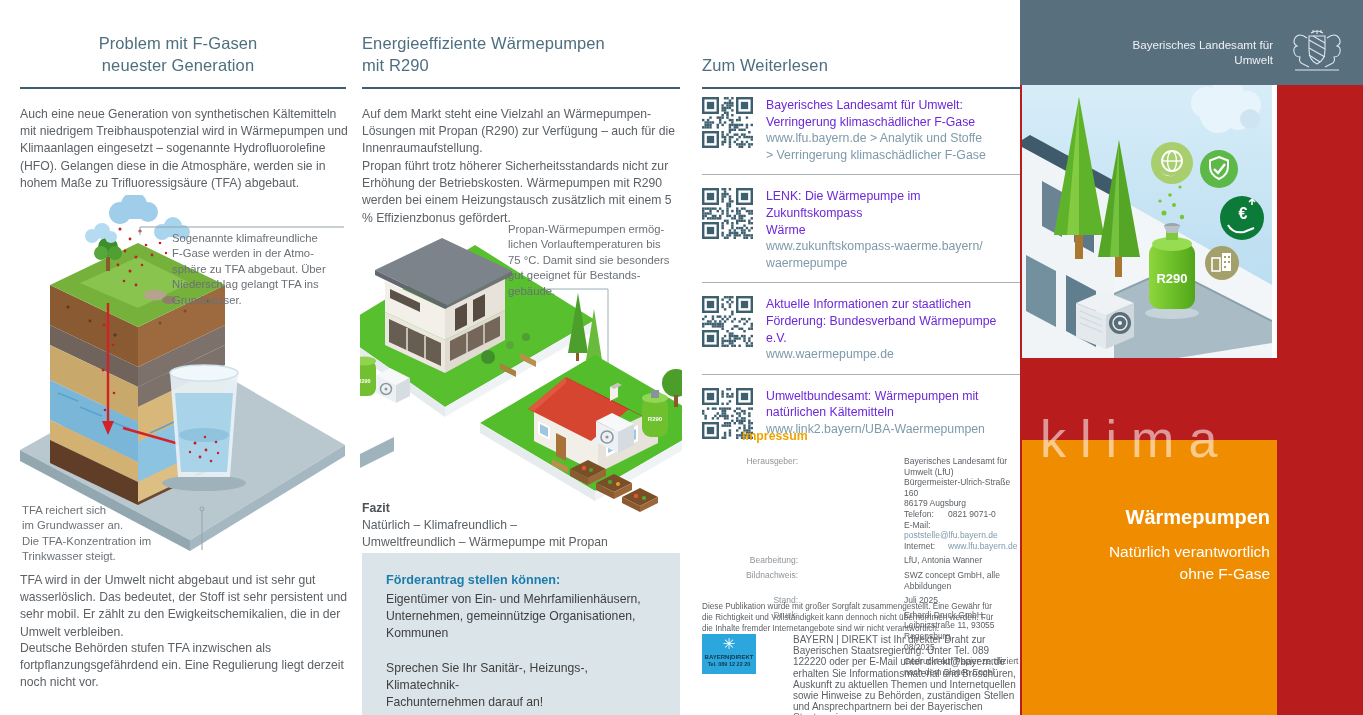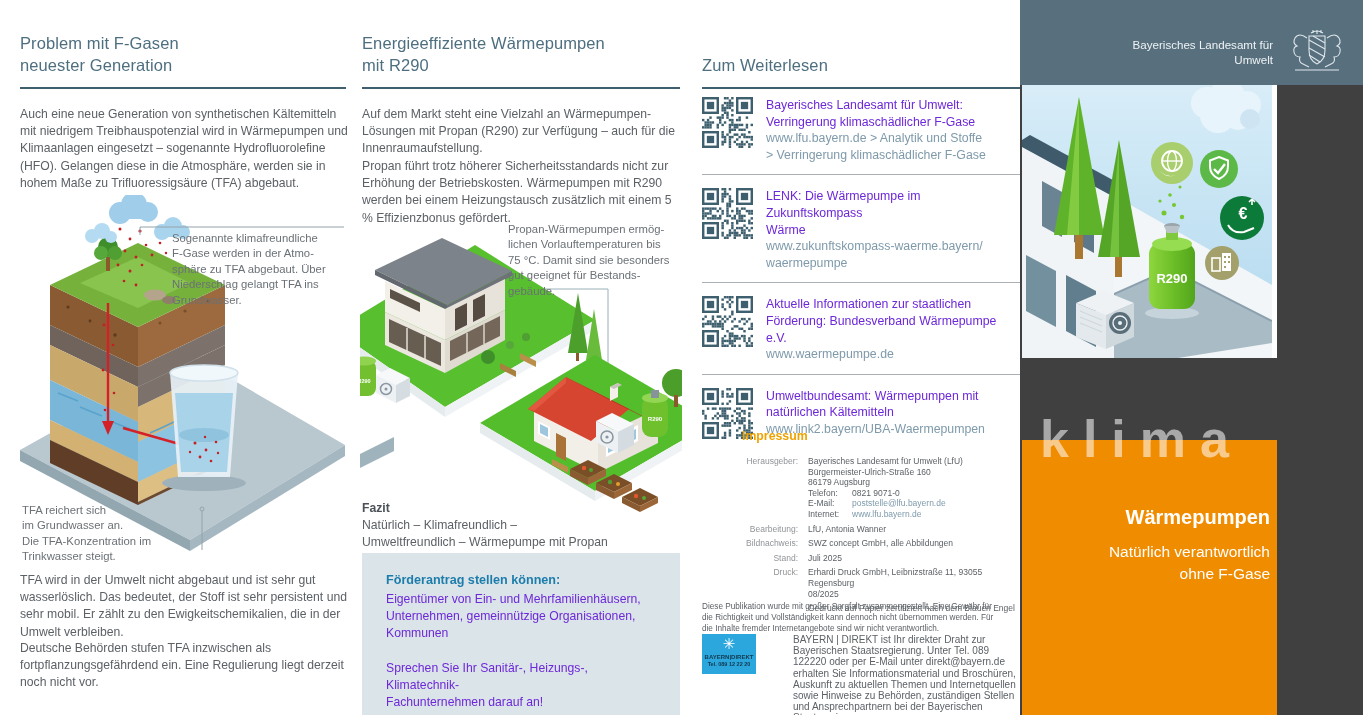--- a/index.html
+++ b/index.html
@@ -11,66 +11,66 @@
   .body-text{position:absolute;font-size:12.2px;line-height:17.2px;color:#5c6166;}
   .callout{position:absolute;font-size:11.3px;line-height:15.4px;color:#6b7176;}
   .illo{position:absolute;}
   
   .fazit{position:absolute;left:362px;top:500px;width:320px;font-size:12.2px;line-height:17px;color:#5c6166;}
   .fazit b{color:#4b5157;}
   
   .fund-box{position:absolute;left:362px;top:553px;width:318px;height:162px;background:#dbe4e9;
             box-sizing:border-box;padding:20px 18px 0 24px;}
   .fund-title{font-size:12.6px;font-weight:bold;color:#1c7dab;margin-bottom:4px;}
-  .fund-text{font-size:12.2px;line-height:17.2px;color:#6d28d9;}
+  .fund-text{font-size:12.2px;line-height:17.2px;color:#404040;}
   .fund-text + .fund-text{margin-top:17px;}
   
   .read-list{position:absolute;left:702px;top:97px;width:318px;}
   .read-item{display:flex;gap:13px;padding-bottom:11px;margin-bottom:13px;border-bottom:1px solid #aab0b4;}
   .read-item:last-child{border-bottom:none;}
   .qr{width:51px;height:51px;flex:0 0 51px;}
   .qr svg{width:51px;height:51px;display:block;}
   .read-desc{display:block;font-size:12.3px;line-height:16.6px;color:#6d28d9;white-space:pre-line;}
   .read-url{display:block;font-size:12.3px;line-height:16.6px;color:#7e9aab;white-space:pre-line;cursor:pointer;}
   
   .imp{position:absolute;left:702px;top:429px;width:318px;}
   .imp-title{font-size:12.3px;font-weight:bold;color:#efa300;margin:0 0 13px 40px;}
-  .imp-row{display:flex;font-size:8.5px;line-height:10.6px;color:#5c6166;margin-bottom:4px;}
+  .imp-row{display:flex;font-size:8.5px;line-height:10.6px;color:#5c6166;margin-bottom:4px;gap:48px;}
   .imp-label{flex:0 0 96px;width:96px;text-align:right;padding-right:10px;color:#909498;}
-  .imp-val{flex:1;}
+  .imp-val{flex:1;margin-left:48px;}
   .imp-pre{display:inline-block;width:44px;}
   .imp-link{color:#7e9aab;cursor:pointer;}
   .disc{position:absolute;left:702px;top:601px;width:302px;font-size:8.2px;line-height:11.2px;color:#5c6166;}
   .bd-wrap{position:absolute;left:702px;top:634px;width:318px;display:flex;gap:10px;}
   .bd-logo{flex:0 0 54px;width:54px;height:40px;background:#2ba7de;position:relative;text-align:center;}
   .bd-star{display:block;color:#ffffff;font-size:15px;line-height:20px;}
   .bd-l1{display:block;font-size:6px;line-height:6.5px;font-weight:bold;color:#12384e;}
   .bd-l2{display:block;font-size:5.5px;line-height:6px;font-weight:bold;color:#12384e;}
   .bd-text{font-size:10px;line-height:11.2px;color:#5c6166;width:252px;margin-left:27px;}
   
-  .cover{position:absolute;left:1020px;top:0;width:343px;height:715px;background:#404040;}
+  .cover{position:absolute;left:1020px;top:0;width:343px;height:715px;background:#b91c1c;}
   .cover-top{position:absolute;left:0;top:0;width:343px;height:85px;background:#586f7e;}
   .agency{position:absolute;top:37px;right:90px;text-align:right;font-size:11.6px;line-height:15px;
           color:#eef3f5;white-space:pre-line;}
   .crest{position:absolute;top:24px;right:14px;width:64px;height:52px;}
   .cover-illo{position:absolute;left:2px;top:85px;width:250px;height:273px;border-right:5px solid #ffffff;
               background:linear-gradient(#d8edf8,#b0d8ee);overflow:hidden;}
   .orange-box{position:absolute;left:2px;top:440px;width:255px;height:275px;background:#f08c00;}
-  .brand{position:absolute;left:20px;top:410px;font-size:52px;line-height:58px;font-weight:bold;
+  .brand{position:absolute;left:20px;top:410px;font-size:52px;line-height:58px;font-weight:normal;
          letter-spacing:14px;color:rgba(255,255,255,0.55);}
   .cover-title{position:absolute;top:506px;right:93px;font-size:20px;font-weight:bold;color:#ffffff;text-align:right;}
   .cover-sub{position:absolute;top:541px;right:93px;font-size:15.5px;line-height:22px;color:#ffffff;
              text-align:right;white-space:pre-line;}
 </style>
 </head>
 <body>
 
 <div class="page">
 
-  <div class="h1 pre" style="left:20px;top:33px;width:330px;">Problem mit F-Gasen
+  <div class="h1 pre" style="left:13px;top:33px;width:330px;text-align:center;">Problem mit F-Gasen
 neuester Generation</div>
   <div class="rule" style="left:20px;top:87px;width:326px;"></div>
   <div class="body-text" style="left:20px;top:106px;width:330px;">Auch eine neue Generation von synthetischen Kältemitteln mit niedrigem Treibhauspotenzial wird in Wärmepumpen und Klimaanlagen eingesetzt – sogenannte Hydrofluorolefine (HFO). Gelangen diese in die Atmosphäre, werden sie in hohem Maße zu Trifluoressigsäure (TFA) abgebaut.</div>
 
   <svg class="illo" style="left:20px;top:195px;" width="326" height="365" viewBox="0 0 326 365">
 
     <polygon points="0,255 170,160 325,250 170,345" fill="#b9c7cf"></polygon>
     <polygon points="0,255 170,345 170,356 0,266" fill="#93a7b1"></polygon>
     <polygon points="170,345 325,250 325,261 170,356" fill="#a5b7c0"></polygon>
 

